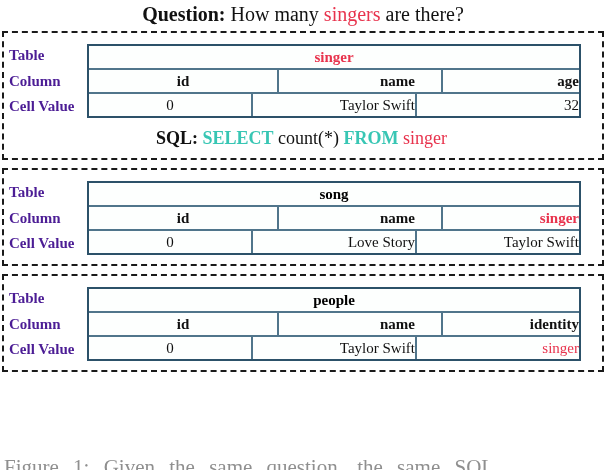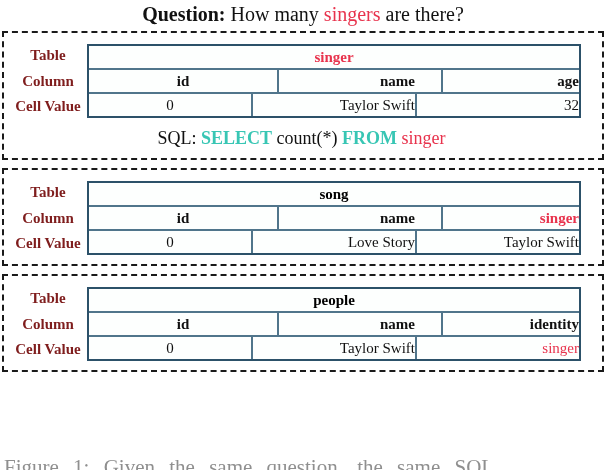--- a/index.html
+++ b/index.html
@@ -24,22 +24,22 @@
     margin: 0 2px 8px 2px;
     padding: 11px 8px 9px 5px;
     background: #fff;
   }
   .panel-row { display: flex; align-items: stretch; }
   .labels {
     width: 78px;
     display: flex;
     flex-direction: column;
     justify-content: space-between;
-    text-align: center;
-    color: #7f1d1d;
+    text-align: left;
+    color: #4c1d95;
     font-weight: bold;
     font-size: 15px;
   }
   .labels .rlabel { height: 23px; line-height: 23px; }
   .dbtable {
     flex: 1;
     margin-right: 13px;
     border: 2px solid #2C5169;
     background: #fdfffe;
   }
@@ -49,21 +49,21 @@
   .tcell { flex: 1; text-align: center; font-size: 15px; line-height: 22px; color: #111; }
   .tcell + .tcell { border-left: 2px solid #50758B; text-align: right; }
   .cols-row .tcell { font-weight: bold; margin-left: 26px; }
   .sql {
     text-align: center;
     margin-top: 10px;
     font-size: 18px;
     color: #111;
     white-space: nowrap;
   }
-  .sql-label { font-weight: normal; text-align: right; }
+  .sql-label { font-weight: bold; text-align: right; }
   .kw { color: #38C6B4; font-weight: bold; }
   .red { color: #E8334D; }
   .black { color: #111; }
   .caption {
     position: absolute;
     top: 455px;
     left: 4px;
     width: 600px;
     font-size: 21px;
     color: #8f8f8f;

